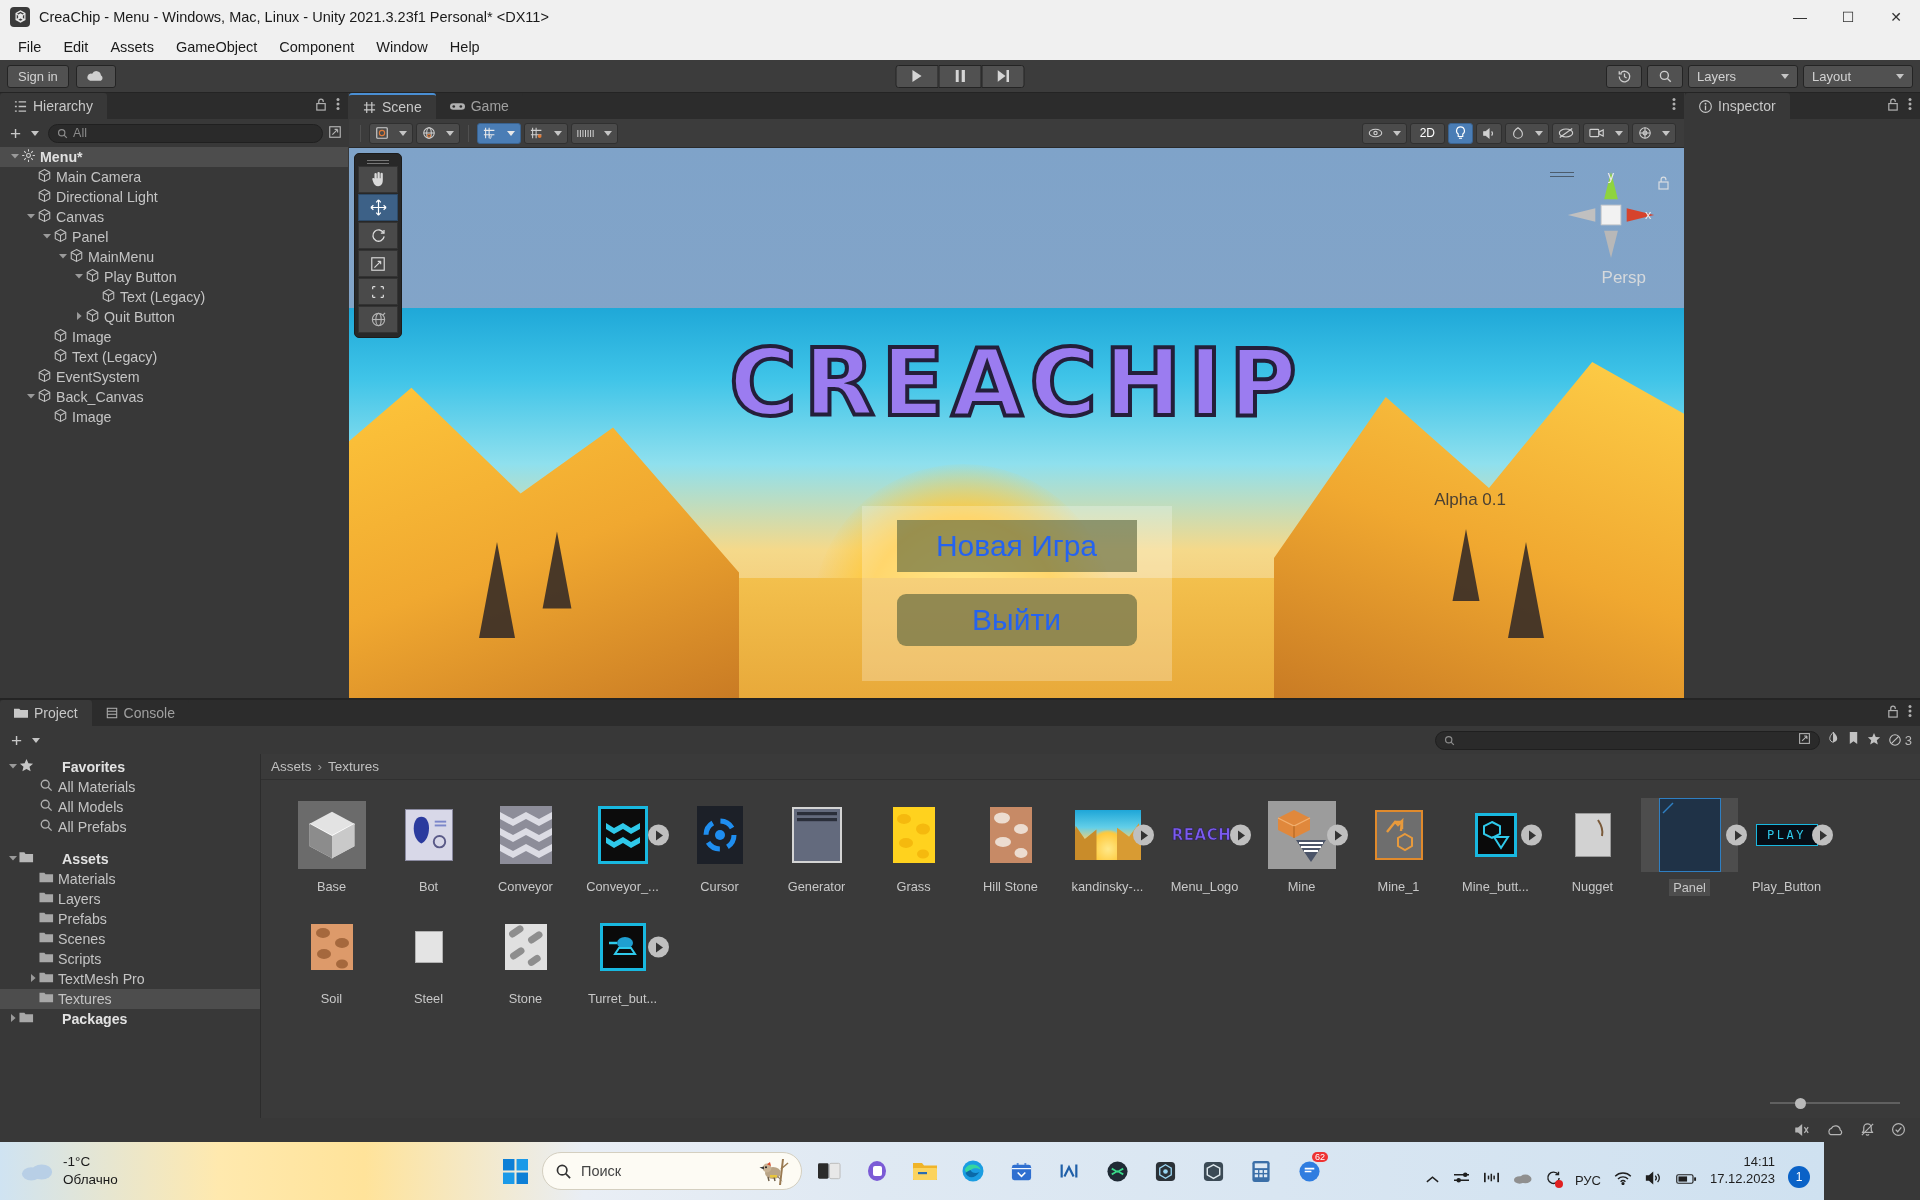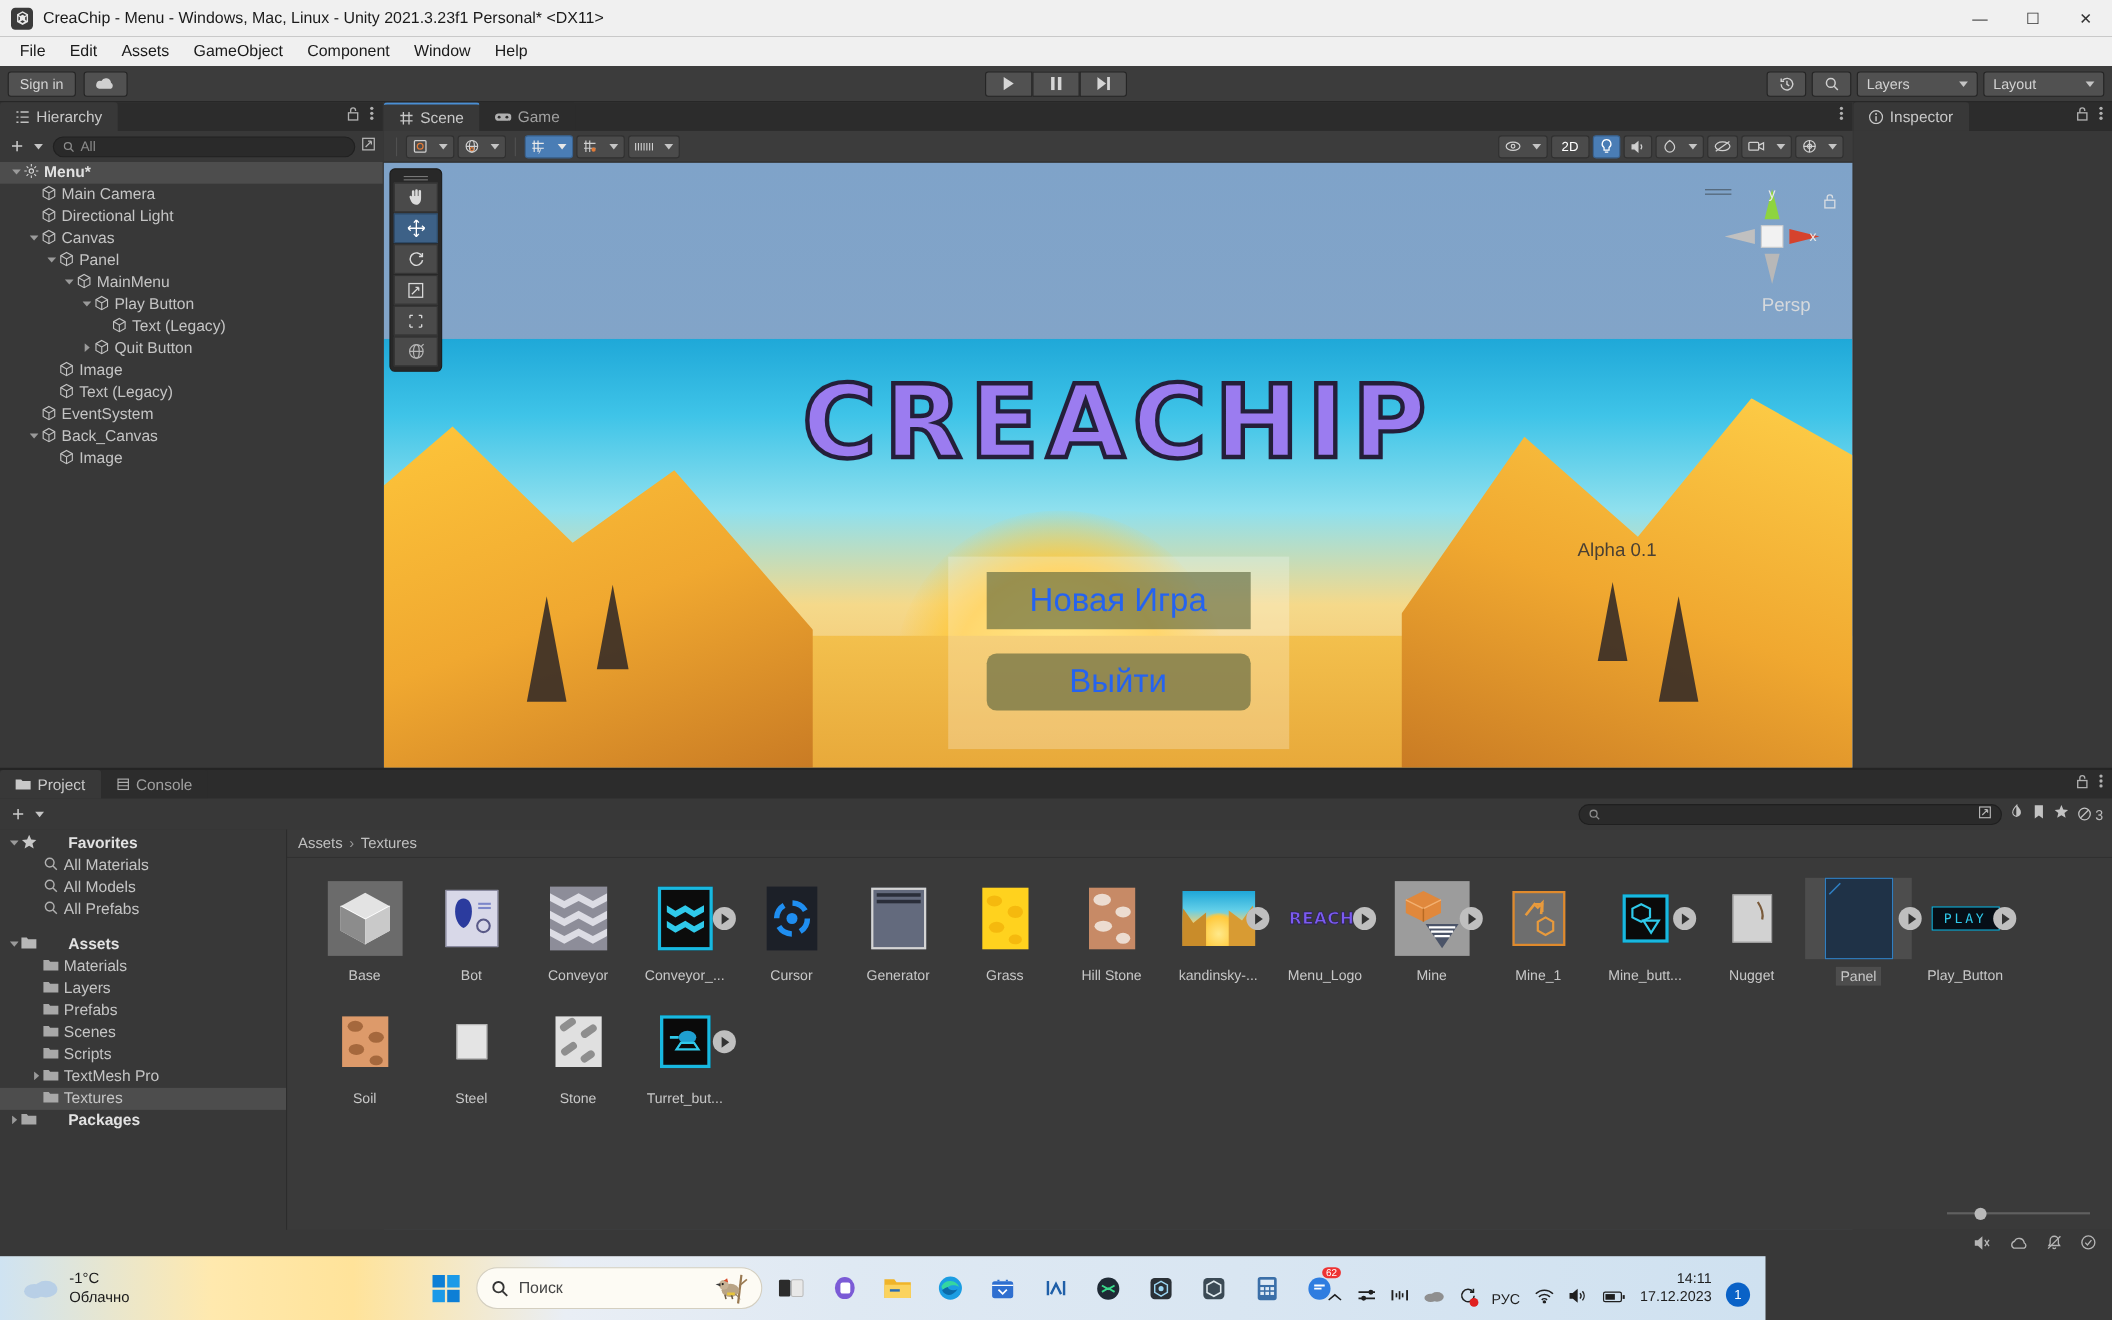--- a/index.html
+++ b/index.html
@@ -110,21 +110,21 @@
   .thumbwrap{width:74px;height:74px;display:flex;align-items:center;justify-content:center;position:relative;}
   .thumbwrap.selbg{background:#4d4d4d;width:97px;height:74px;}
   .alabel{font-size:12.8px;color:#c8c8c8;margin-top:7px;max-width:95px;text-align:center;white-space:nowrap;overflow:hidden;}
   .alabel.sel{background:#4d4d4d;padding:1px 4px;}
   .playbadge{position:absolute;right:-9px;top:50%;transform:translateY(-50%);width:21px;height:21px;border-radius:50%;background:#bfbfbf;display:flex;align-items:center;justify-content:center;}
   .playbadge::after{content:"";width:0;height:0;border-left:7px solid #333;border-top:5px solid transparent;border-bottom:5px solid transparent;margin-left:3px;}
   #zoomslider{position:absolute;bottom:8px;right:20px;width:130px;height:14px;display:flex;align-items:center;}
   #zoomslider .track{width:100%;height:2px;background:#606060;}
   #zoomslider .knob{position:absolute;left:25px;width:11px;height:11px;border-radius:50%;background:#b9b9b9;}
   
-  #taskbar{position:absolute;bottom:0;left:0;width:1605px;height:58px;
+  #taskbar{position:absolute;bottom:0;left:0;width:1824px;height:58px;
     background:linear-gradient(90deg,#cfe3f2 0%,#ffe9ae 12%,#ffe39a 20%,#e9eef5 32%,#dfe9f3 48%,#d9e6f2 70%,#cfe1f0 100%);
     display:flex;align-items:center;}
   #weather{display:flex;align-items:center;gap:9px;padding-left:20px;color:#1a1a1a;}
   #weather .wtxt{font-size:13.5px;line-height:1.35;}
   #tb-center{position:absolute;left:50%;transform:translateX(-50%);display:flex;align-items:center;gap:6px;}
   .tbicon{width:42px;height:42px;display:flex;align-items:center;justify-content:center;border-radius:6px;position:relative;}
   #searchbox{width:260px;height:38px;background:#fdfbf4;border:1px solid #d4cfc0;border-radius:19px;display:flex;align-items:center;padding:0 12px;gap:9px;color:#444;font-size:14.5px;position:relative;overflow:hidden;}
   #tray{position:absolute;right:14px;display:flex;align-items:flex-end;gap:13px;color:#1f1f1f;font-size:13px;}
   #clock{text-align:right;line-height:1.3;font-size:13px;}
   .badge{position:absolute;top:2px;right:2px;background:#e33;color:#fff;font-size:9px;border-radius:7px;padding:0 3px;min-width:15px;text-align:center;}

